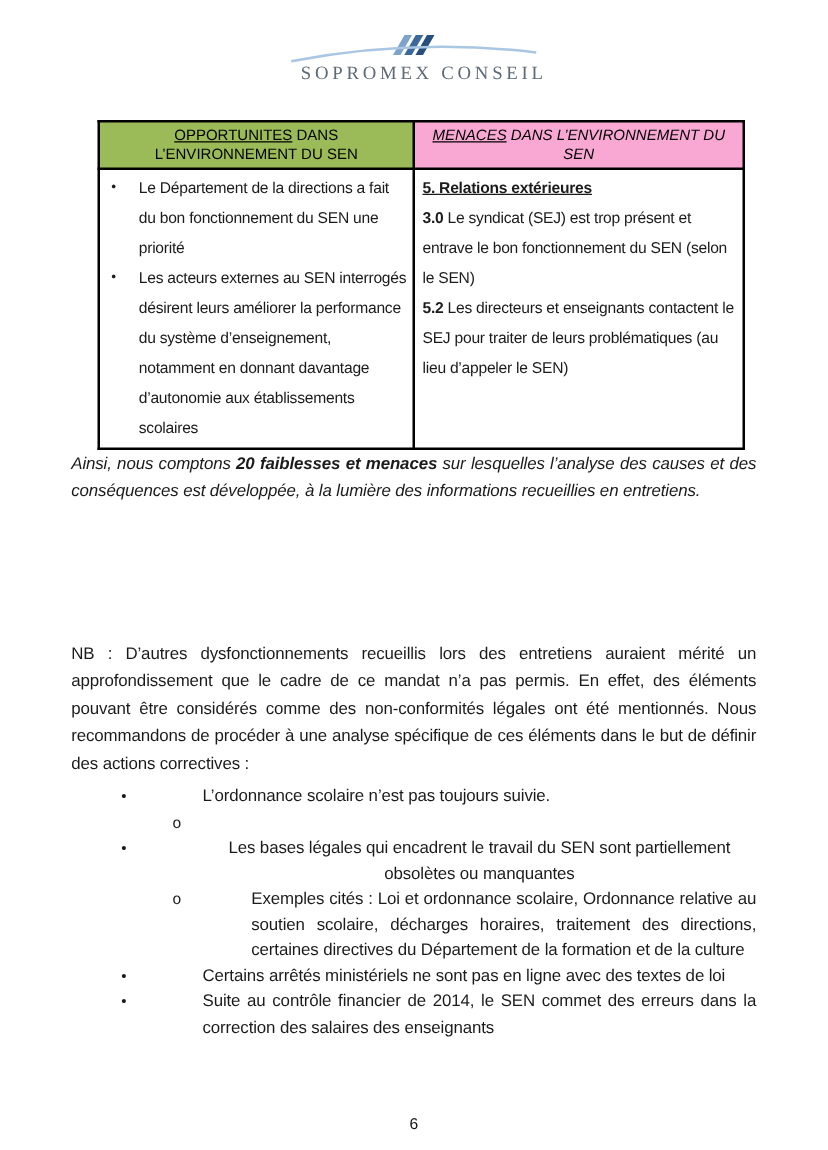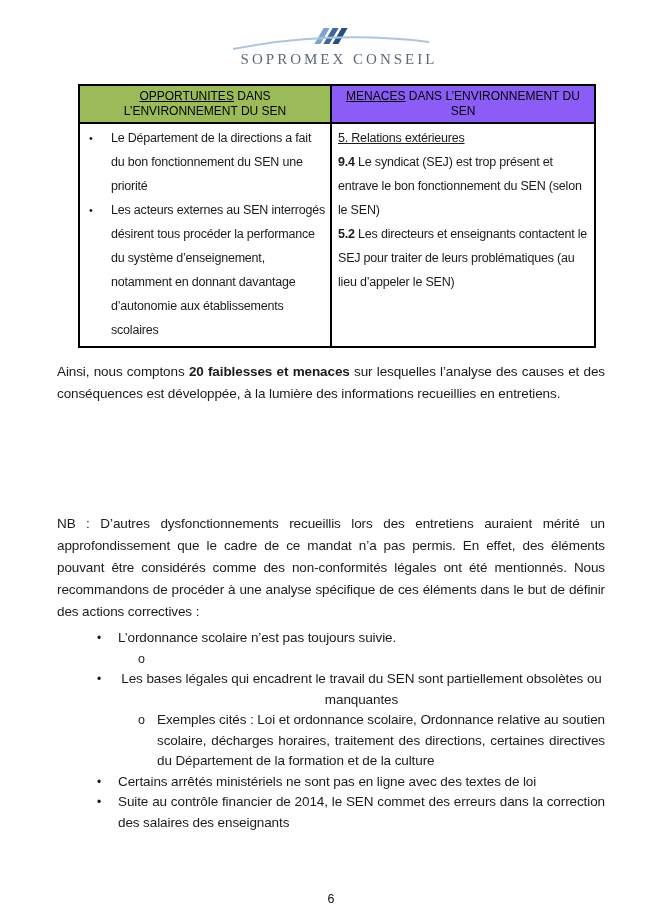--- a/index.html
+++ b/index.html
@@ -10,45 +10,45 @@
   
   .logo{position:relative;width:220px;height:44px;margin:0 auto;}
   .logo-bars{position:absolute;left:50%;top:0;transform:translateX(-50%);display:flex;gap:3px;height:16px;}
   .logo-bars span{display:block;width:6px;height:16px;transform:skewX(-30deg);}
   .logo-arc{position:absolute;left:10px;top:7px;}
   .logo-text{position:absolute;left:16px;right:0;top:23px;text-align:center;
              font-family:"Liberation Serif","DejaVu Serif",serif;
              font-size:15px;letter-spacing:3px;color:#5e6a75;white-space:nowrap;}
 
   
-  table.swot{border-collapse:collapse;width:516px;margin:12px 0 0 21px;table-layout:fixed;}
+  table.swot{border-collapse:collapse;width:516px;margin:24px 0 0 21px;table-layout:fixed;}
   table.swot td{border:2px solid #000;vertical-align:top;}
   td.hdr{text-align:center;font-size:12px;line-height:15px;padding:3px 4px;color:#000;}
   .uline{text-decoration:underline;}
   td.cell{font-size:12.5px;line-height:24px;letter-spacing:-0.2px;}
   td.cell-left{padding:2px 4px 4px 5px;}
   td.cell-right{padding:2px 6px 4px 6px;}
   .cell-bullet{display:flex;}
   .cell-bullet .bm{flex:none;width:26px;padding-left:4px;box-sizing:border-box;font-size:11px;}
   .cell-bullet .bt{flex:1;}
-  .rc-head{font-weight:normal;text-decoration:underline;}
+  .rc-head{font-weight:bold;text-decoration:underline;}
   .rc-item b{font-weight:bold;}
 
   
   .para{font-size:13.5px;line-height:22px;text-align:justify;margin:0;letter-spacing:-0.1px;}
-  .ainsi{margin-top:13px;}
+  .ainsi{font-style:italic;}
   .nb{margin-top:108px;}
 
   
   .rec-list{margin-top:5px;}
   .li{display:flex;font-size:13.5px;line-height:20.5px;letter-spacing:-0.1px;}
   .li .bm{flex:none;}
   .li.l1 .bm{margin-left:40px;width:21px;font-size:12px;}
   .li.l2 .bm{margin-left:81px;width:19px;font-size:12.5px;}
-  .li .bt{flex:1;text-align:justify;}
+  .li .bt{flex:1;text-align:justify;margin-left:44px;}
   .li.no-just .bt{text-align:center;}
 
   
   .page-number{position:absolute;left:0;right:0;bottom:14px;text-align:center;font-size:12.5px;color:#111;}
 </style>
 </head>
 <body>
 
 <div class="page">
 
@@ -67,39 +67,39 @@
   <table class="swot">
     <colgroup>
         <col style="width:252px">
         <col style="width:264px">
       </colgroup>
     <tbody>
         <tr>
       <td class="hdr" style="background-color: rgb(155, 187, 89);">
         <span class="uline">OPPORTUNITES</span><span> DANS L’ENVIRONNEMENT DU SEN</span>
       </td>
-      <td class="hdr" style="background-color: #8b5cf6;">
+      <td class="hdr" style="background-color: #f9a8d4; font-style: italic;">
         <span class="uline">MENACES</span><span> DANS L’ENVIRONNEMENT DU SEN</span>
       </td>
     </tr>
     <tr>
       <td class="cell cell-left">
         <div class="cell-bullet">
           <span class="bm">•</span>
           <span class="bt">Le Département de la directions a fait du bon fonctionnement du SEN une priorité</span>
         </div>
         <div class="cell-bullet">
           <span class="bm">•</span>
-          <span class="bt">Les acteurs externes au SEN interrogés désirent tous procéder la performance du système d’enseignement, notamment en donnant davantage d’autonomie aux établissements scolaires</span>
+          <span class="bt">Les acteurs externes au SEN interrogés désirent leurs améliorer la performance du système d’enseignement, notamment en donnant davantage d’autonomie aux établissements scolaires</span>
         </div>
       </td>
       <td class="cell cell-right">
         <div class="rc-head">5. Relations extérieures</div>
         <div class="rc-item">
-          <b>9.4</b><span> Le syndicat (SEJ) est trop présent et entrave le bon fonctionnement du SEN (selon le SEN)</span>
+          <b>3.0</b><span> Le syndicat (SEJ) est trop présent et entrave le bon fonctionnement du SEN (selon le SEN)</span>
         </div>
         <div class="rc-item">
           <b>5.2</b><span> Les directeurs et enseignants contactent le SEJ pour traiter de leurs problématiques (au lieu d’appeler le SEN)</span>
         </div>
       </td>
     </tr>
   </tbody>
     </table>
 
   <p class="para ainsi">

